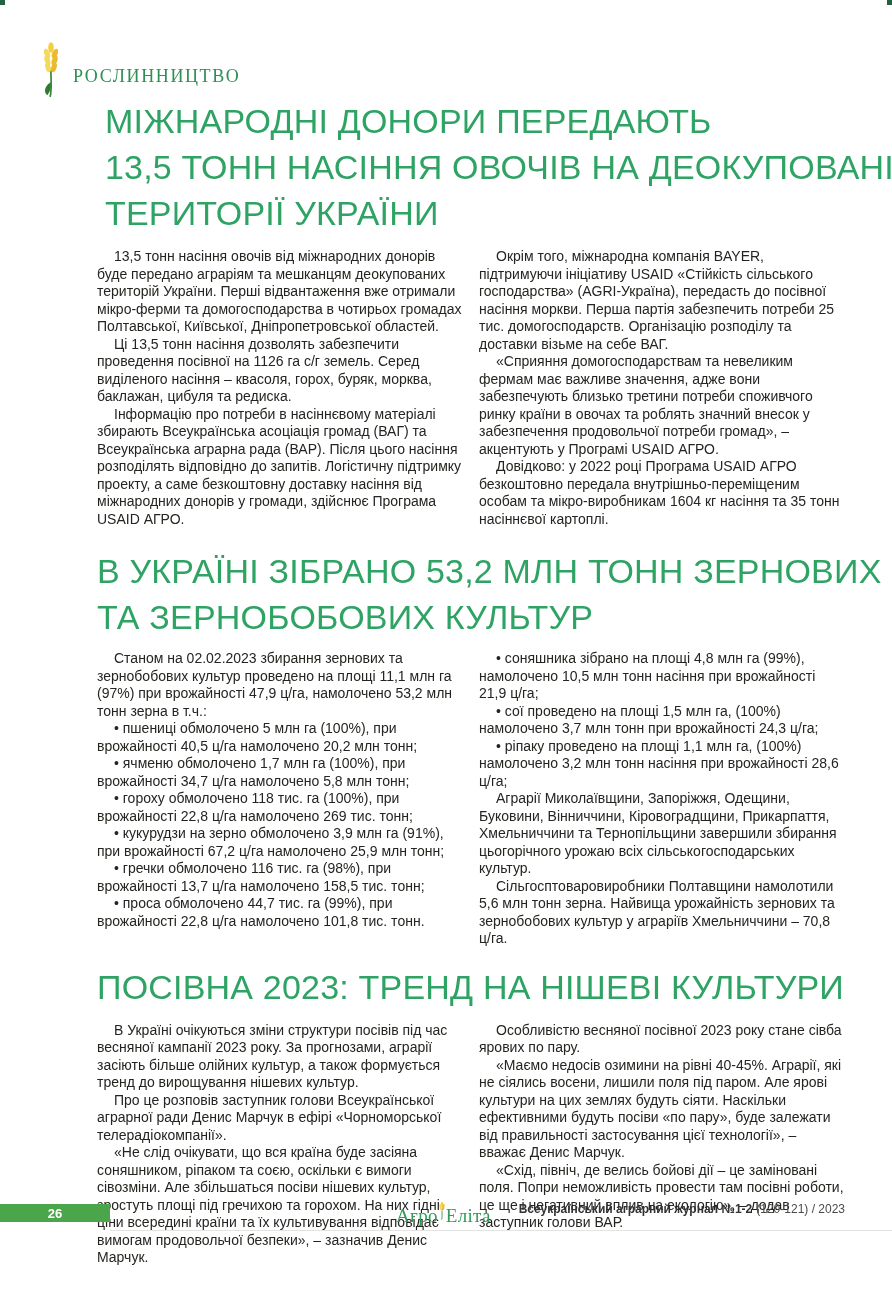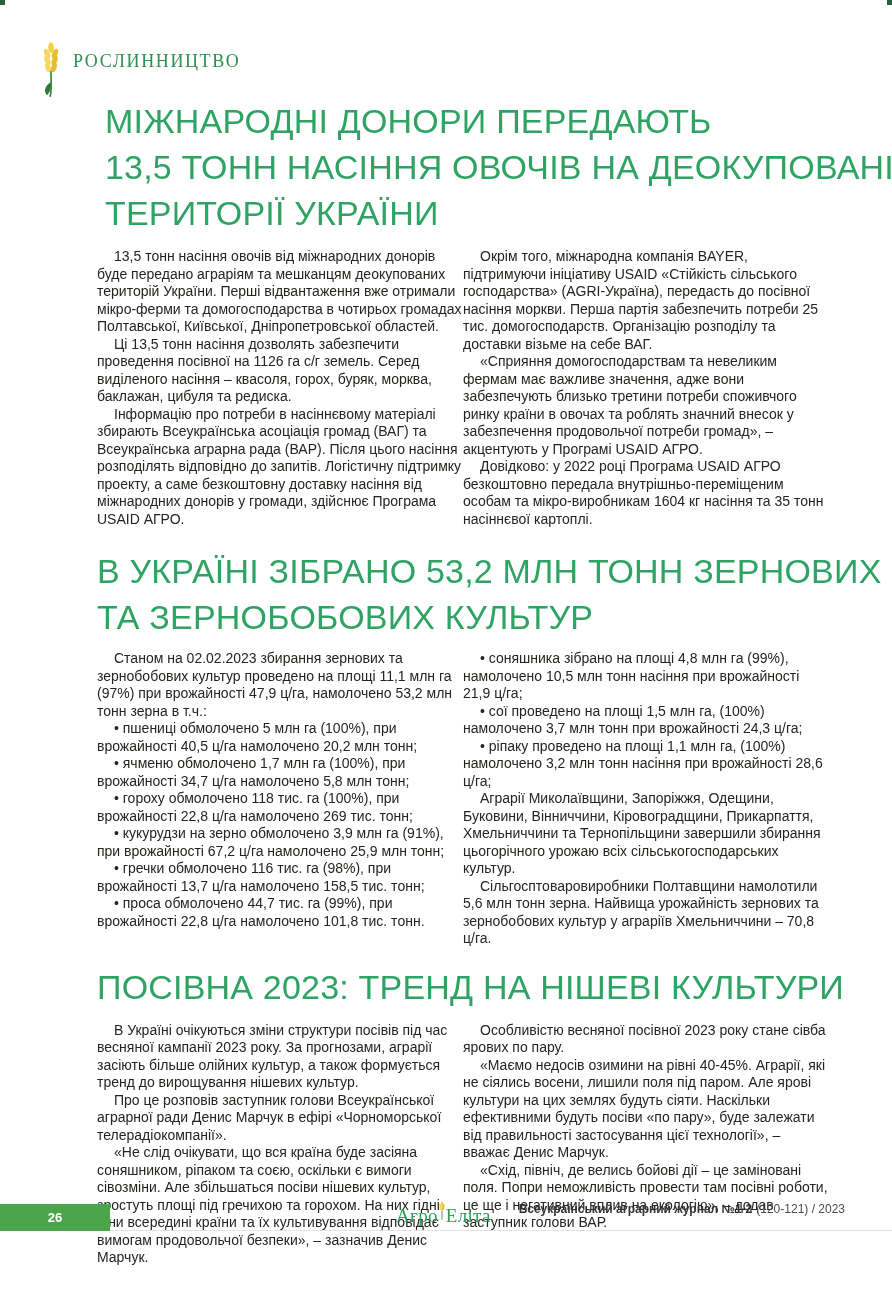--- a/index.html
+++ b/index.html
@@ -5,48 +5,48 @@
   html,body{margin:0;padding:0;}
   body{
     width:892px;height:1296px;position:relative;background:#ffffff;
     font-family:"Liberation Sans", sans-serif;color:#262420;overflow:hidden;
   }
   .corner-mark{position:absolute;width:5px;height:5px;background:#23613f;}
   .corner-tl{left:0;top:0;}
   .corner-tr{right:0;top:0;}
 
   
-  .rubric{position:absolute;left:38px;top:42px;display:flex;align-items:flex-start;gap:9px;}
+  .rubric{position:absolute;left:38px;top:42px;display:flex;align-items:center;gap:9px;}
   .rubric-label{
     font-family:"Liberation Serif", serif;font-size:18px;letter-spacing:1.6px;
     color:#2e8f52;margin-top:9px;font-weight:400;
   }
 
   
   #content{position:absolute;left:97px;top:98px;width:748px;}
   .article-title{
     margin:0 0 12px 0;color:#2ea364;font-weight:400;
     font-size:34px;line-height:46px;letter-spacing:0.2px;
   }
   .article-title .title-line{white-space:nowrap;}
   .art-1 .article-title{margin-left:8px;}
-  .columns{display:flex;}
+  .columns{display:flex;gap:16px;}
   .column{width:366px;}
   .art-1 .columns{margin-bottom:20px;}
   .art-2 .columns{margin-bottom:16px;}
   .art-2 .article-title{margin-bottom:10px;}
   .art-3 .article-title{}
   .column p{
     margin:0;font-size:14px;line-height:17.5px;text-indent:17px;
     color:#262420;text-align:left;
   }
 
   
   .footer-pagebox{
-    position:absolute;left:0;top:1204px;width:110px;height:27px;background:#4ba64b;
+    position:absolute;left:0;top:1204px;width:110px;height:18px;background:#4ba64b;
     display:flex;align-items:center;justify-content:center;
     color:#ffffff;font-size:13px;font-weight:bold;
   }
   .footer-rule{position:absolute;left:110px;right:0;top:1230px;height:1px;background:#e3e3e3;}
   .footer-right{
     position:absolute;right:47px;top:1202px;height:30px;
     display:flex;align-items:flex-start;gap:28px;
   }
   .brand{display:inline-flex;align-items:center;font-family:"Liberation Serif", serif;
     font-size:19px;color:#2e9e57;letter-spacing:0.3px;}

